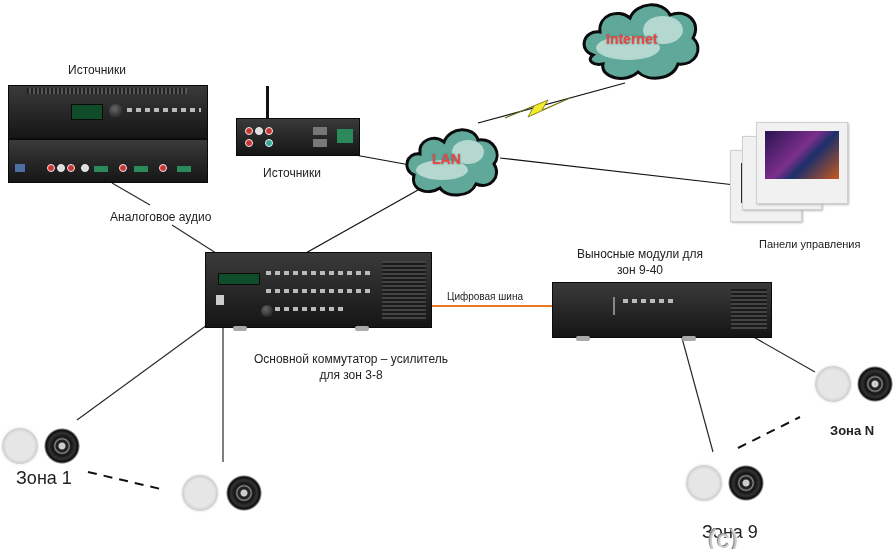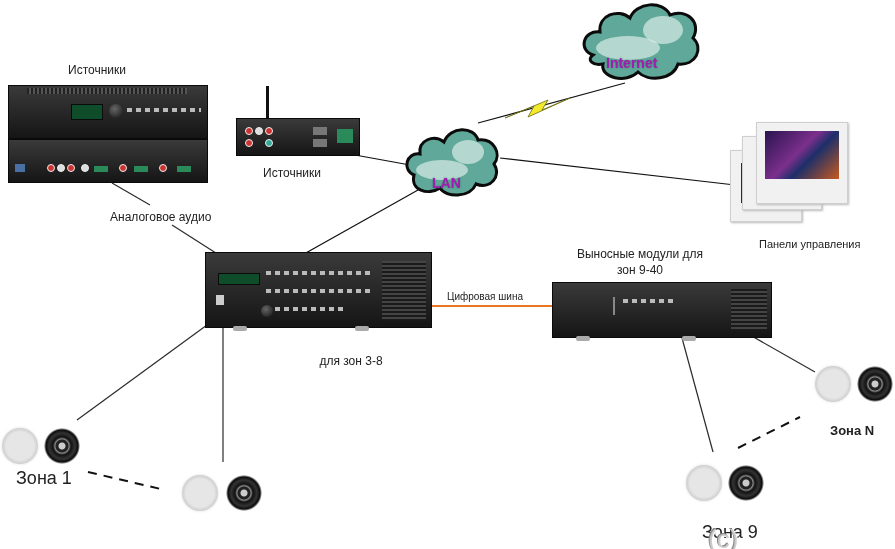--- a/index.html
+++ b/index.html
@@ -20,21 +20,21 @@
   .jack { position:absolute; width:6px; height:6px; border-radius:50%; border:1px solid #eee; }
 
   
   .spk-grill { position:absolute; width:36px; height:36px; border-radius:50%;
                background:radial-gradient(circle,#e6e6e6 55%,#cfcfcf 70%,#f2f2f2 100%);
                box-shadow:0 0 3px #ddd; }
   .spk-driver { position:absolute; width:36px; height:36px; border-radius:50%;
                background:radial-gradient(circle,#ccc 0 3px,#222 4px 6px,#888 7px,#111 9px,#333 13px,#0b0b0b 16px,#f0f0f0 18px); }
 
   
-  .cloud-text { position:absolute; color:#a21caf; font-weight:bold; font-size:14px; text-shadow:0 0 2px #3a7a70;margin-top:24px; }
+  .cloud-text { position:absolute; color:#ef4444; font-weight:bold; font-size:14px; text-shadow:0 0 2px #3a7a70; }
 
   
   .panel { position:absolute; background:#f1f1f1; border:1px solid #cfcfcf; box-shadow:1px 1px 2px #bbb; }
   .panel-screen { position:absolute; background:linear-gradient(135deg,#2a1450,#7b2f8c 45%,#1d2f6a 60%,#c85a1e); }
 
   .watermark { position:absolute; font-size:26px; color:rgba(200,200,200,0.9);
                text-shadow:1px 1px 0 #fff, -1px -1px 0 #888; }
 </style>
 </head>
 <body>
@@ -126,20 +126,21 @@
     <div class="btnrow" style="left:60px;top:36px;width:104px;"></div>
     <div class="btnrow" style="left:60px;top:54px;width:80px;"></div>
     <div class="knob" style="left:55px;top:52px;width:12px;height:12px;"></div>
     <div class="abs" style="left:10px;top:42px;width:8px;height:10px;background:#ccc;"></div>
     <div class="vent" style="left:176px;top:8px;width:44px;height:60px;background:repeating-linear-gradient(0deg,#1a1a1a 0 2px,#444 2px 4px);"></div>
   </div>
   <div class="foot" style="left:28px;top:74px;width:14px;"></div>
   <div class="foot" style="left:150px;top:74px;width:14px;"></div>
 </div>
 <div class="label center" style="left:240px;top:352px;width:222px;">
+  <div>Основной коммутатор – усилитель</div>
   <div style="margin-top:2px;">для зон 3-8</div>
 </div>
 
 <div class="label" style="left:447px;top:291px;font-size:10px;">Цифровая шина</div>
 
 <div class="label center" style="left:560px;top:247px;width:160px;">
   <div>Выносные модули для</div>
   <div style="margin-top:2px;">зон 9-40</div>
 </div>
 <div class="abs" style="left:552px;top:282px;width:220px;height:62px;">

